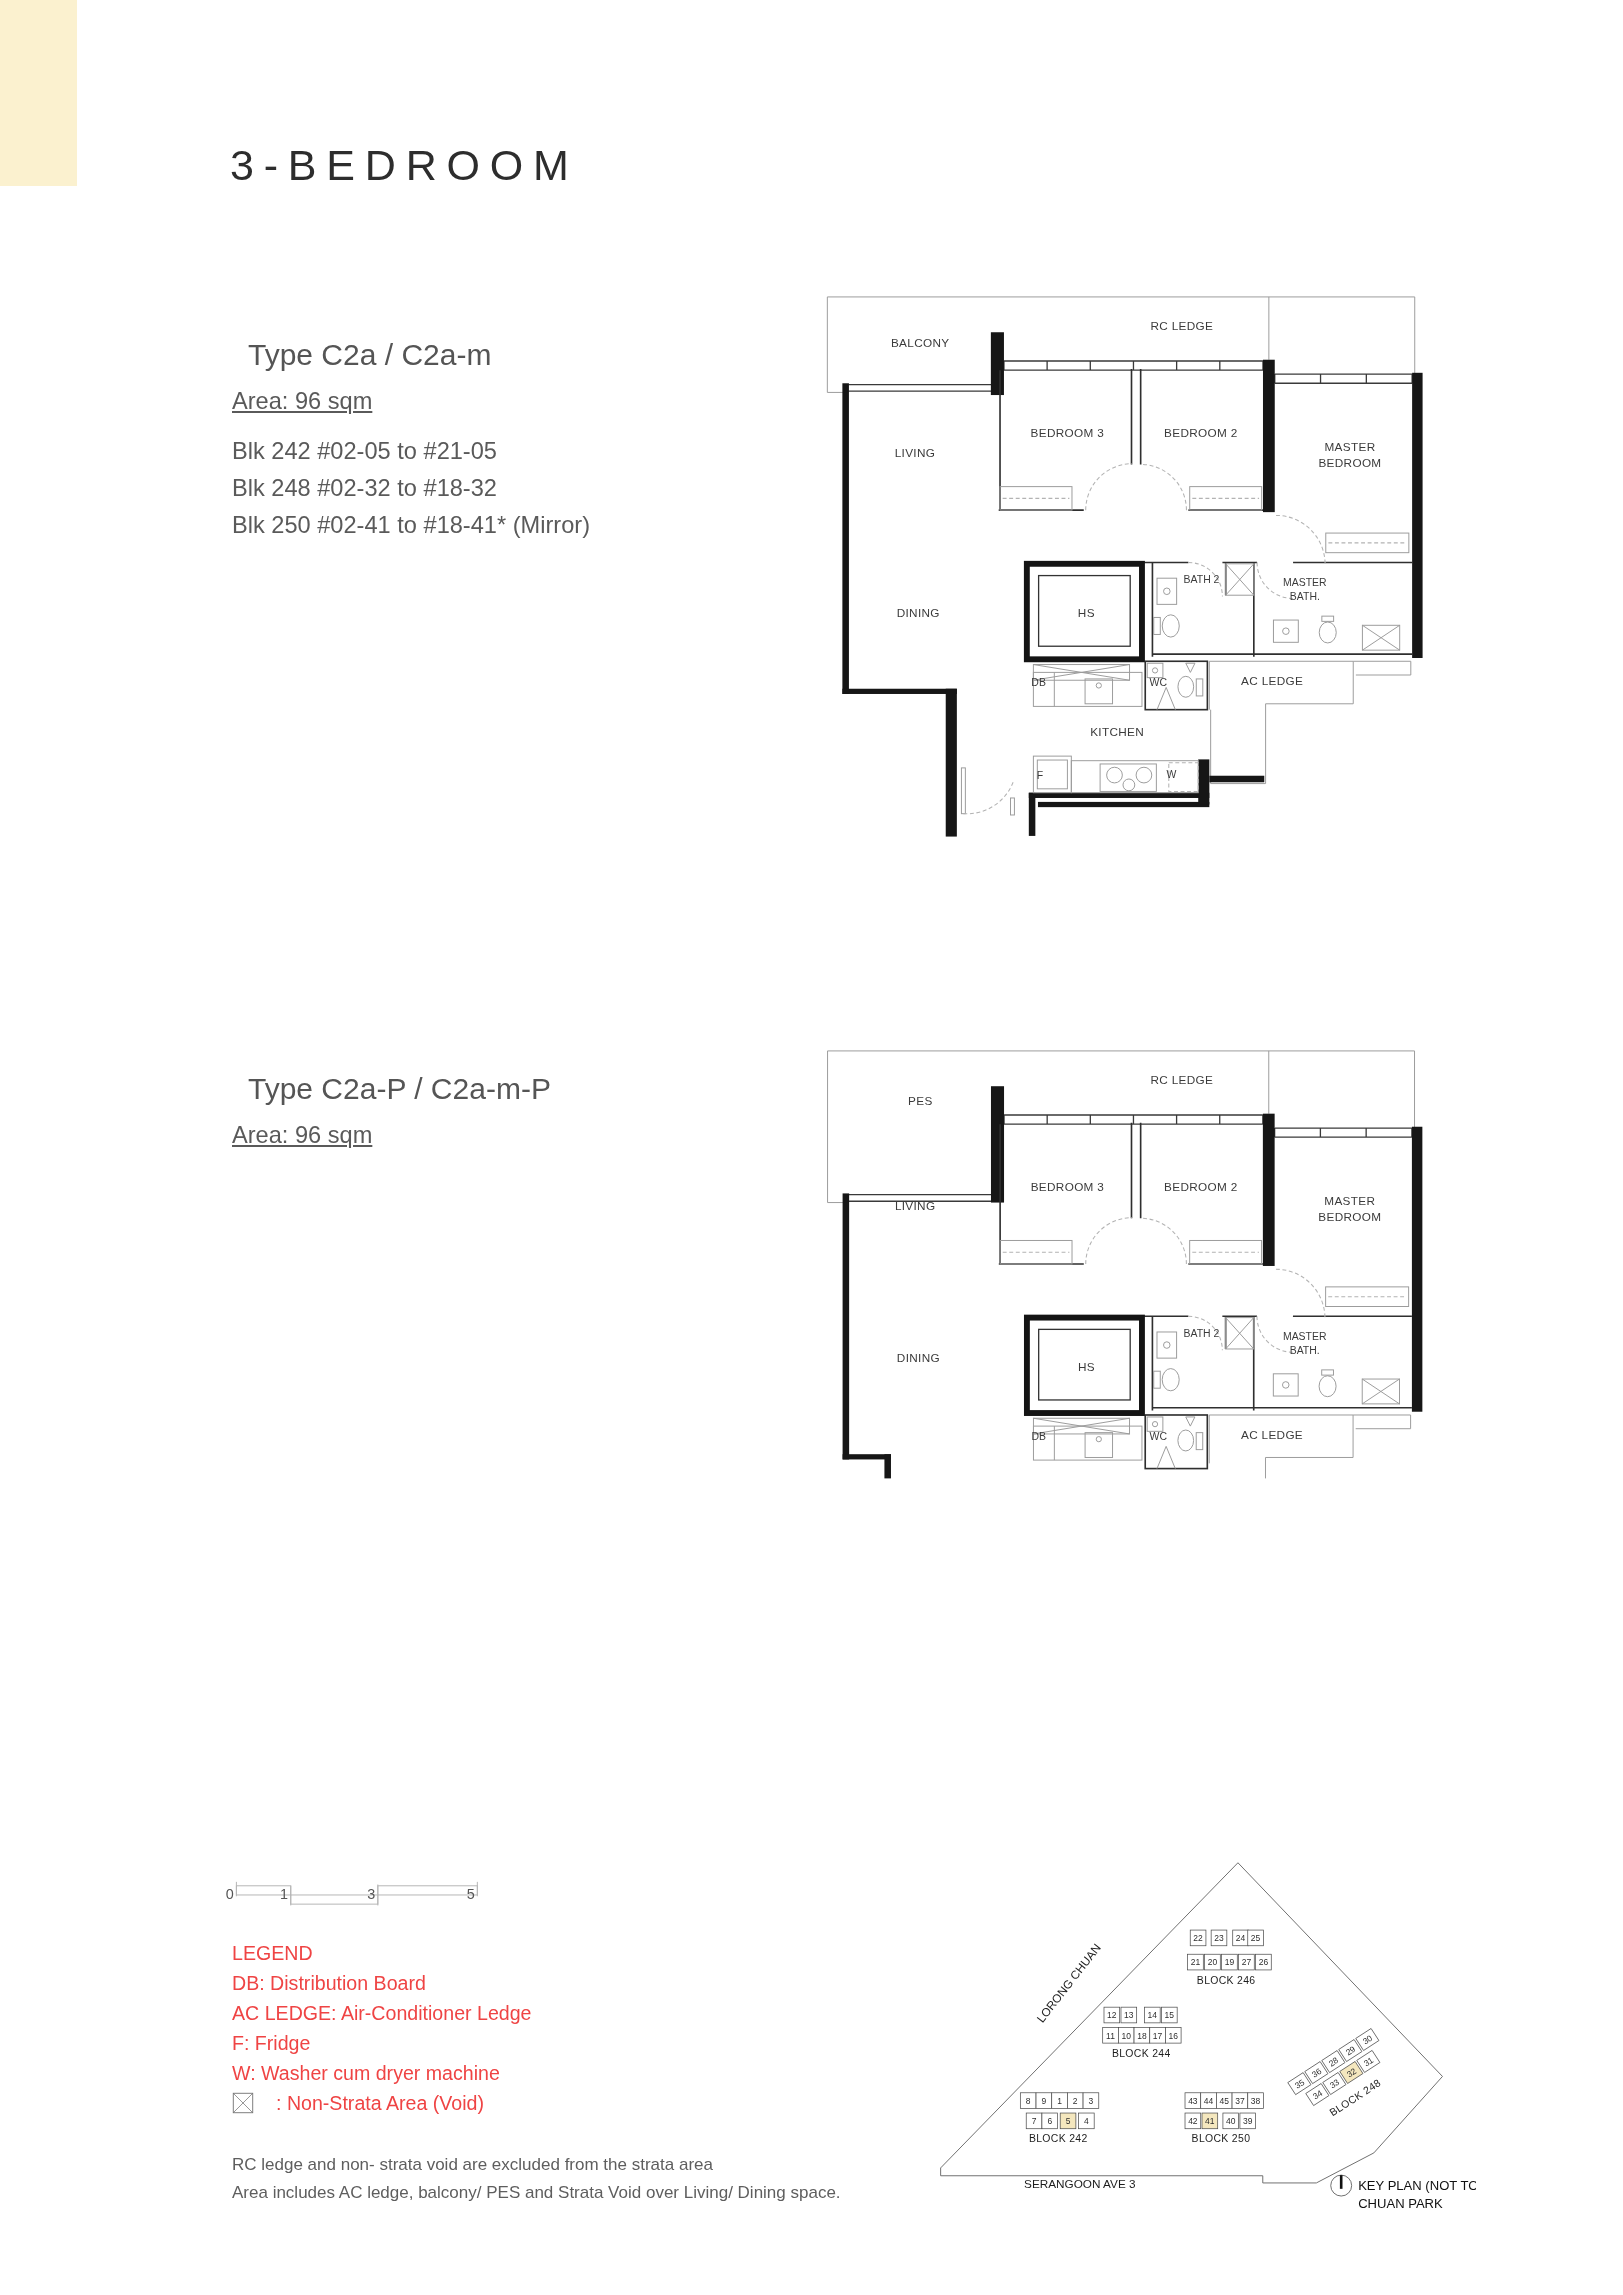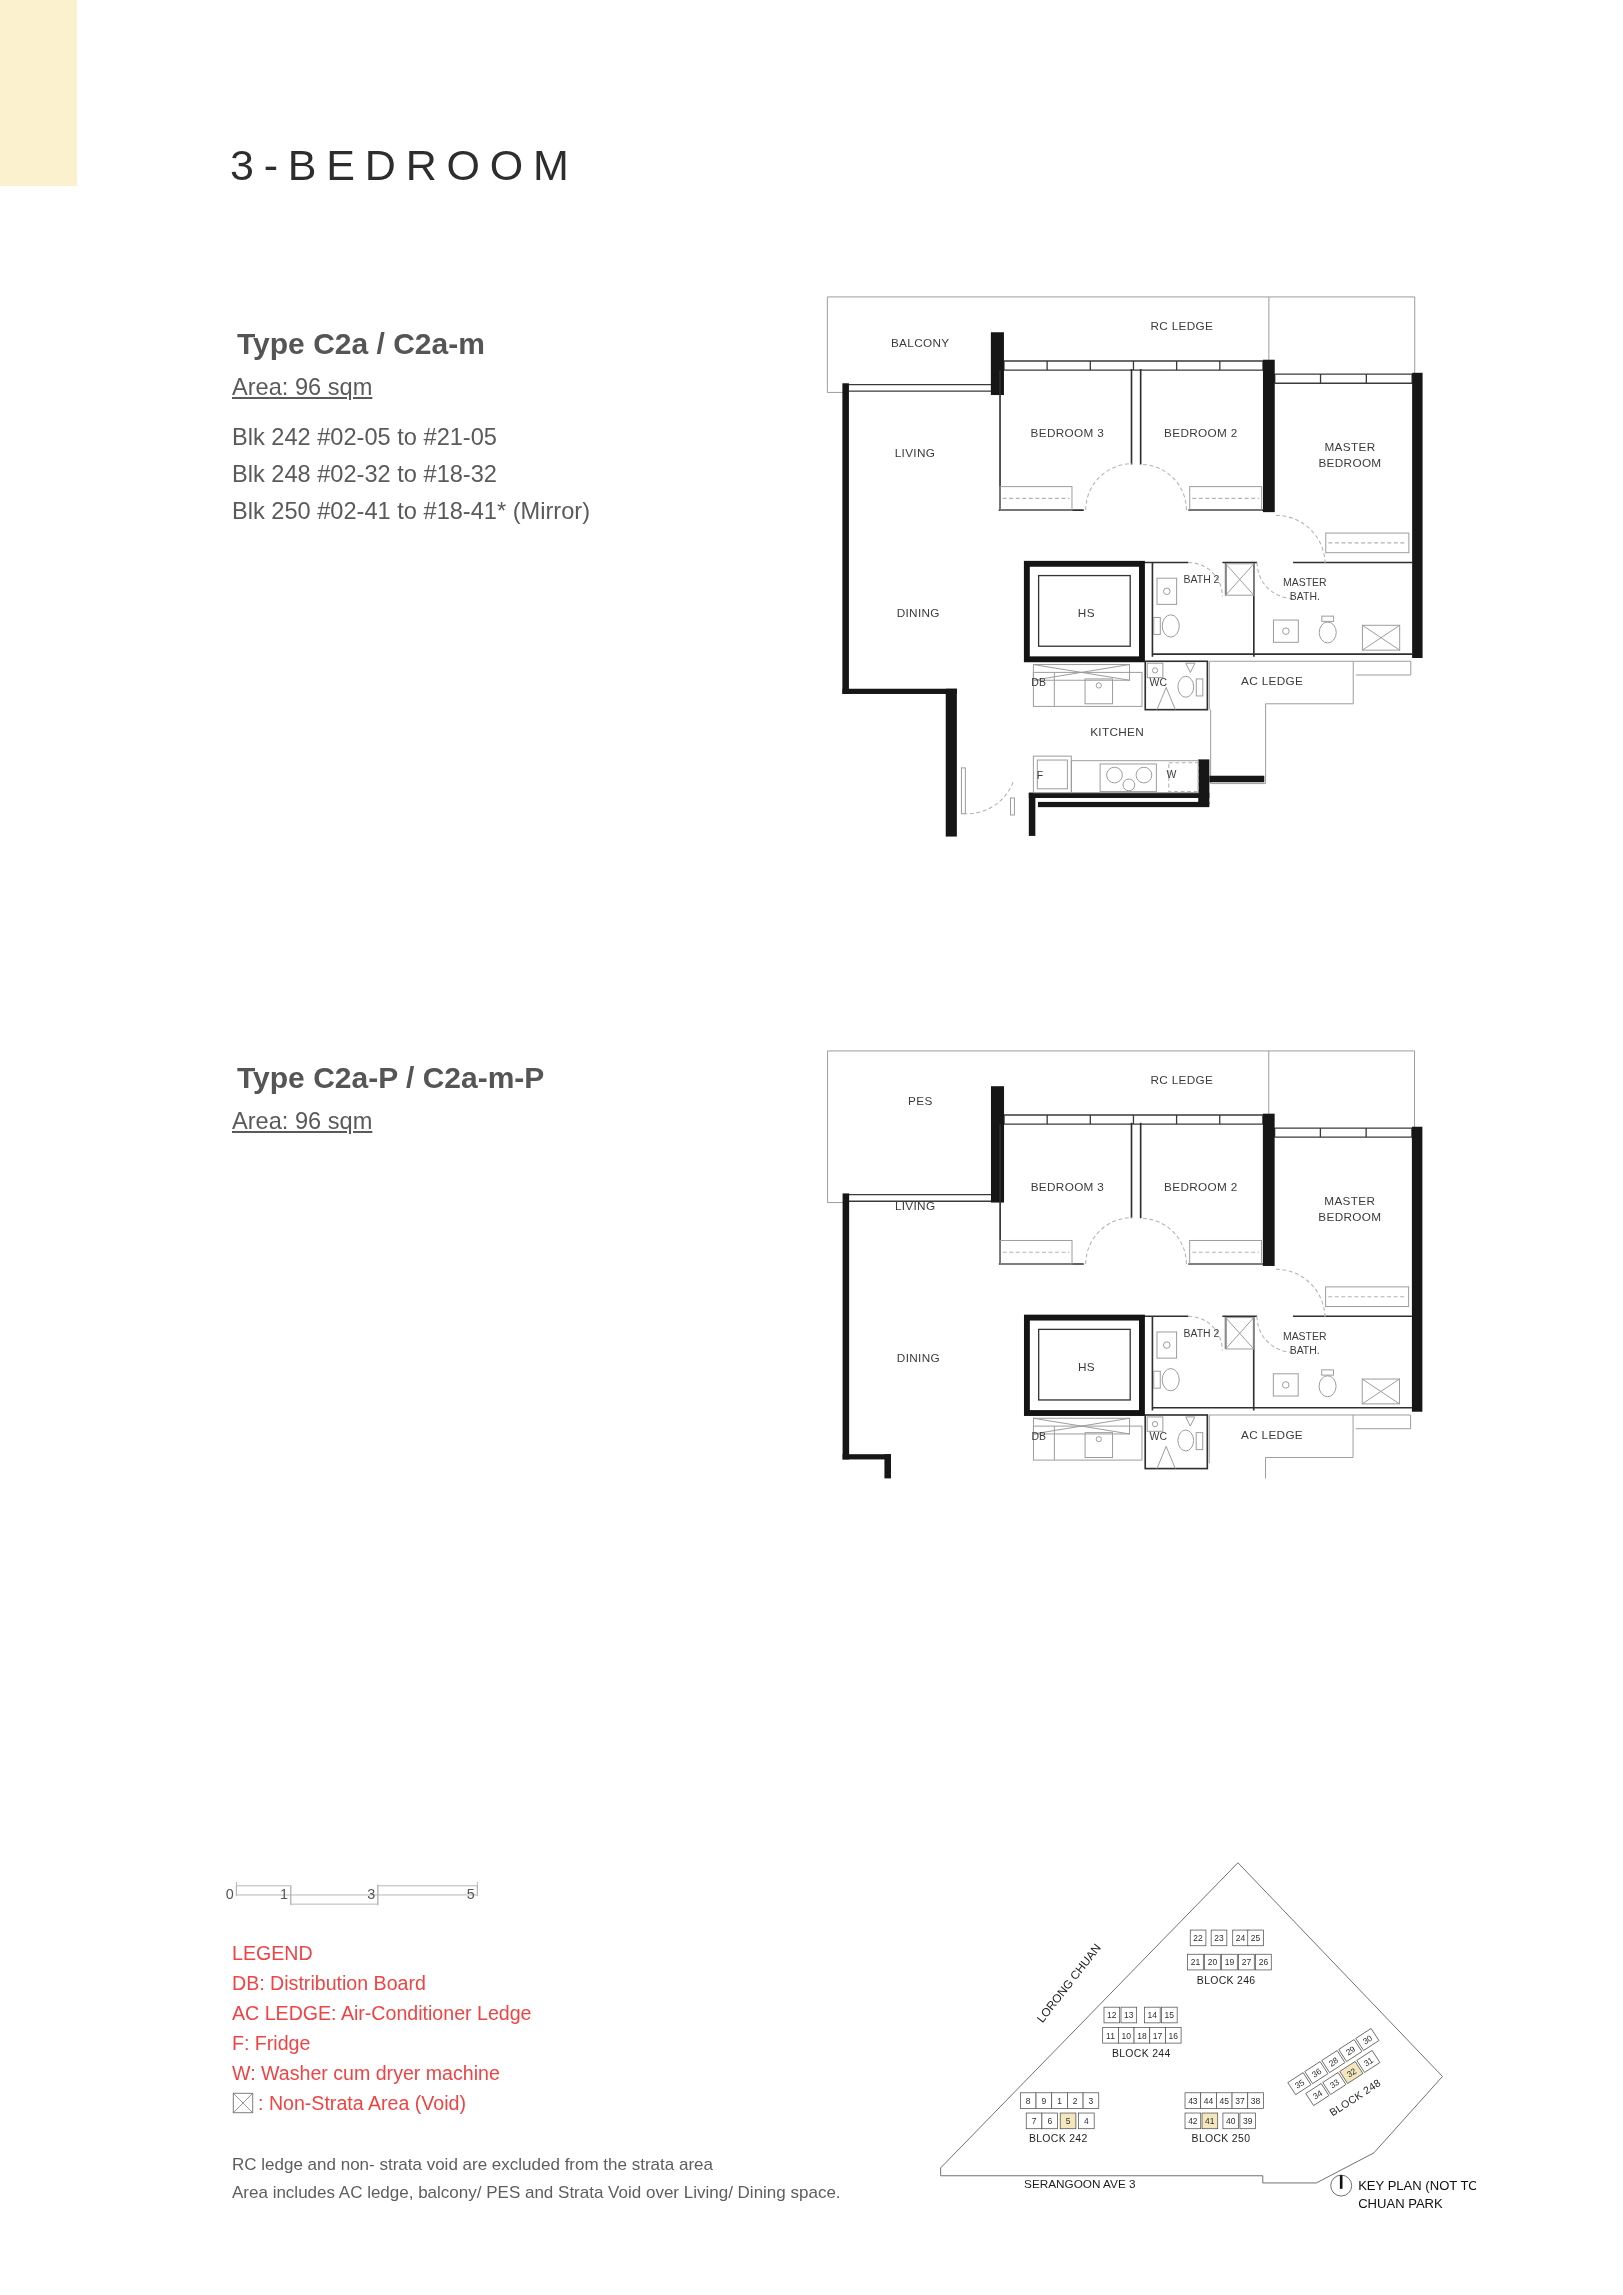--- a/index.html
+++ b/index.html
@@ -2,25 +2,25 @@
 <html style="font-size:10.5px"><head>
 <meta charset="utf-8">
 <style>
   html,body{margin:0;padding:0;background:#ffffff;}
   .page{position:relative;width:1476px;height:2295px;background:#fff;overflow:hidden;
         font-family:"Liberation Sans",sans-serif;}
   .corner-swatch{position:absolute;left:0;top:0;width:77px;height:186px;}
   .page-title{position:absolute;left:230px;top:141px;font-size:43px;letter-spacing:9.8px;
         color:#2d2d2d;font-weight:400;}
   .unit-info{position:absolute;left:232px;color:#5a5a5a;}
-  .unit-info h2{margin:5px;font-size:30px;font-weight:700;color:#555;}
+  .unit-info h2{margin:16px;font-size:30px;font-weight:400;color:#555;}
   .unit-info .area{margin-top:13px;font-size:23.6px;text-decoration:underline;}
   .unit-info .blocks{margin-top:18px;font-size:23.6px;line-height:37px;}
   .legend{position:absolute;left:232px;top:1938px;color:#ef4444;font-size:19.6px;line-height:30px;}
-  .legend .void-row{display:flex;align-items:center;gap:4px;}
+  .legend .void-row{display:flex;align-items:center;gap:22px;}
   .note{position:absolute;left:232px;top:2151px;width:693px;color:#5e5e5e;
         font-size:17px;line-height:27.5px;}
   svg{position:absolute;overflow:visible;}
   svg text{text-anchor:middle;font-family:"Liberation Sans",sans-serif;}
   
   .w{fill:#161616;stroke:none;}
   .tn{fill:none;stroke:#9b9b9b;stroke-width:1.5;}
   .iw{fill:none;stroke:#2f2f2f;stroke-width:2.5;}
   .wb{fill:none;stroke:#3a3a3a;stroke-width:2;}
   .fx{fill:none;stroke:#9b9b9b;stroke-width:1.5;}

